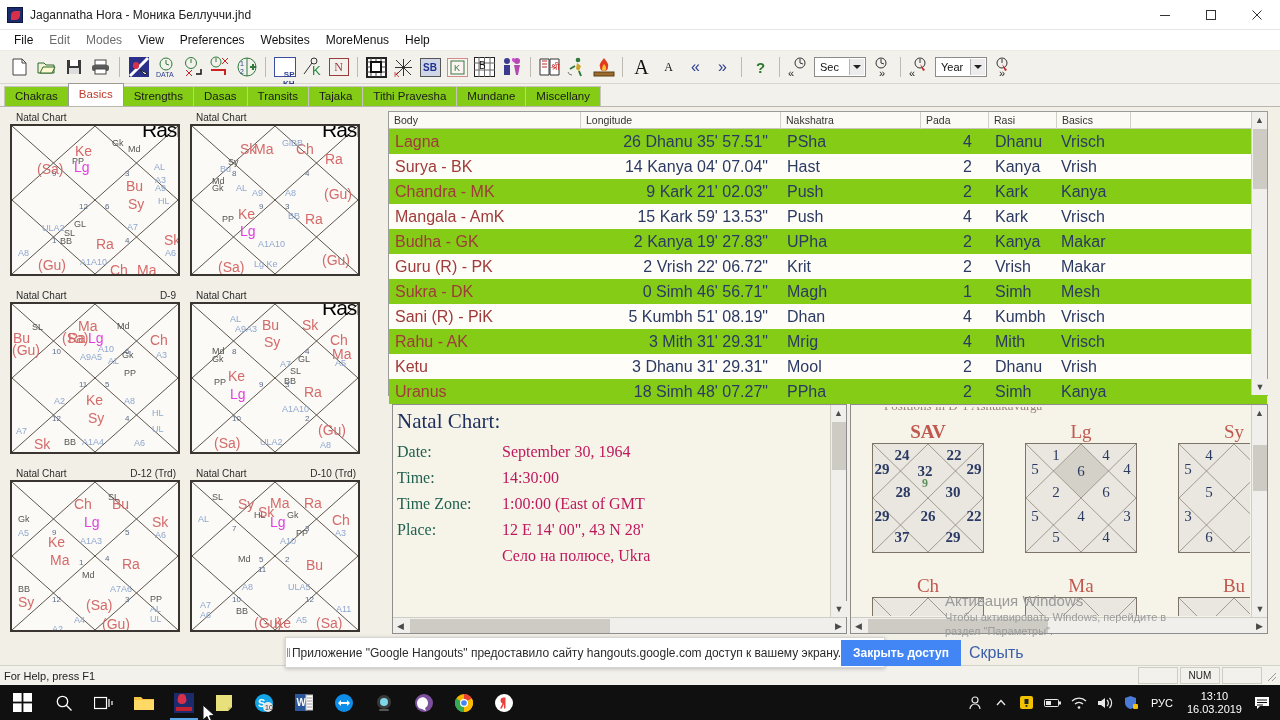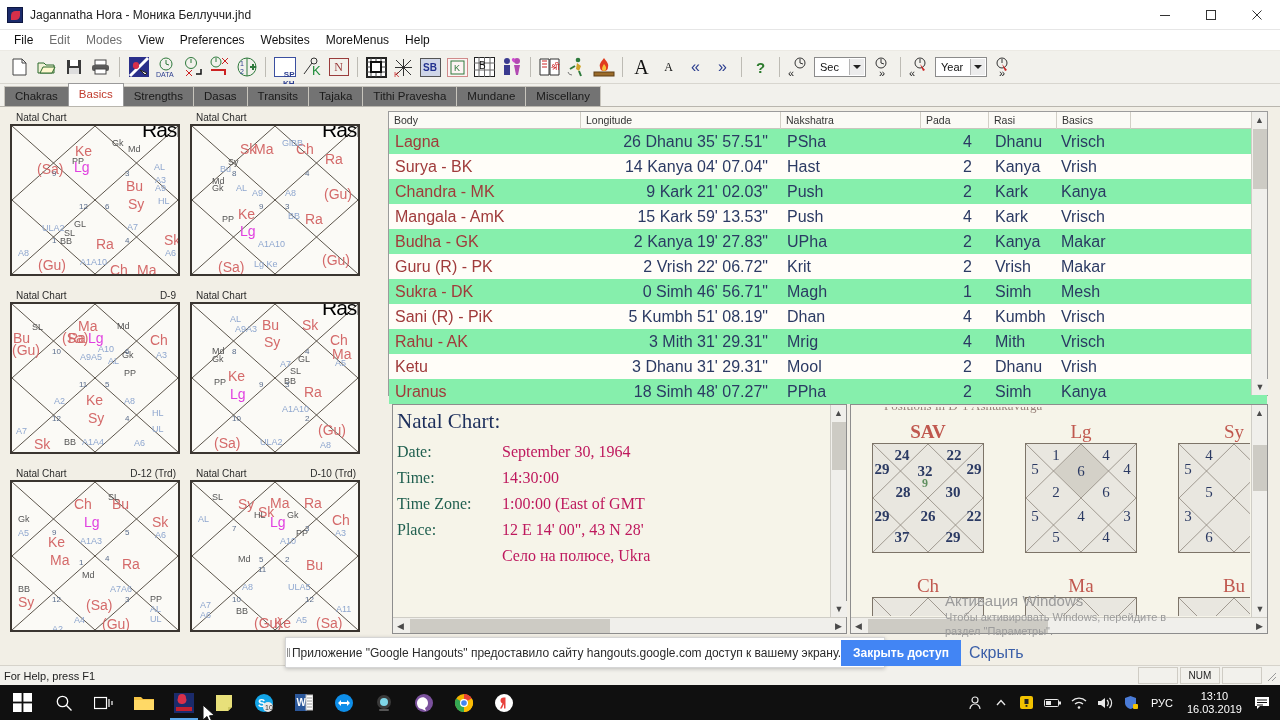--- a/index.html
+++ b/index.html
@@ -83,21 +83,21 @@
   }
 
   
   .tabstrip {
     position: absolute; left: 0; top: 84px; width: 1280px; height: 23px;
     background: #f2f1ec; display: flex; align-items: flex-end; padding-left: 4px;
     border-bottom: 1px solid #b9b6ae;
   }
   .tab {
     font-size: 11.5px; color: #1a1a1a; padding: 3px 10px 4px 10px; height: 20px;
-    border: 1px solid #c8c5bd; border-bottom: none; background: #737373;
+    border: 1px solid #c8c5bd; border-bottom: none; background: #84cc16;
     margin-right: -1px; white-space: nowrap; line-height: 13px;
   }
   .tab.active {
     background: #ffffff; color: #c0392b; height: 23px; position: relative; z-index: 3;
     border-color: #9a9a9a; padding-top: 4px;
   }
 
   
   .body { position: absolute; left: 0; top: 107px; width: 1280px; height: 558px; background: #f2efe6; }
 
@@ -129,21 +129,21 @@
   .tablepanel {
     position: absolute; left: 0; top: 4px; width: 880px; height: 285px;
     background: #fffdf8; border: 1px solid #9b9b9b;
   }
   .thead {
     display: flex; height: 17px; background: #fbfaf5; border-bottom: 1px solid #c9c6bd;
     font-size: 10.5px; color: #333;
   }
   .thead div { border-right: 1px solid #d2cfc6; padding: 2px 0 0 5px; height: 17px; }
   .trow { display: flex; height: 25px; align-items: center; font-size: 16px; }
-  .trow.odd { background: #86efac; }
+  .trow.odd { background: #84cc16; }
   .trow.even { background: #fffdf8; }
   .c-body { color: #a03b3b; padding-left: 6px; }
   .c-lon  { color: #2b3a63; text-align: right; padding-right: 13px; }
   .c-nak  { color: #2b3a63; padding-left: 6px; }
   .c-pada { color: #2b3a63; text-align: right; padding-right: 17px; }
   .c-rasi { color: #2b3a63; padding-left: 6px; }
   .c-nav  { color: #2b3a63; padding-left: 4px; }
   .c-tail { flex: 1; }
   .vscroll {
     position: absolute; right: 0; top: 0; width: 16px; bottom: 0;

